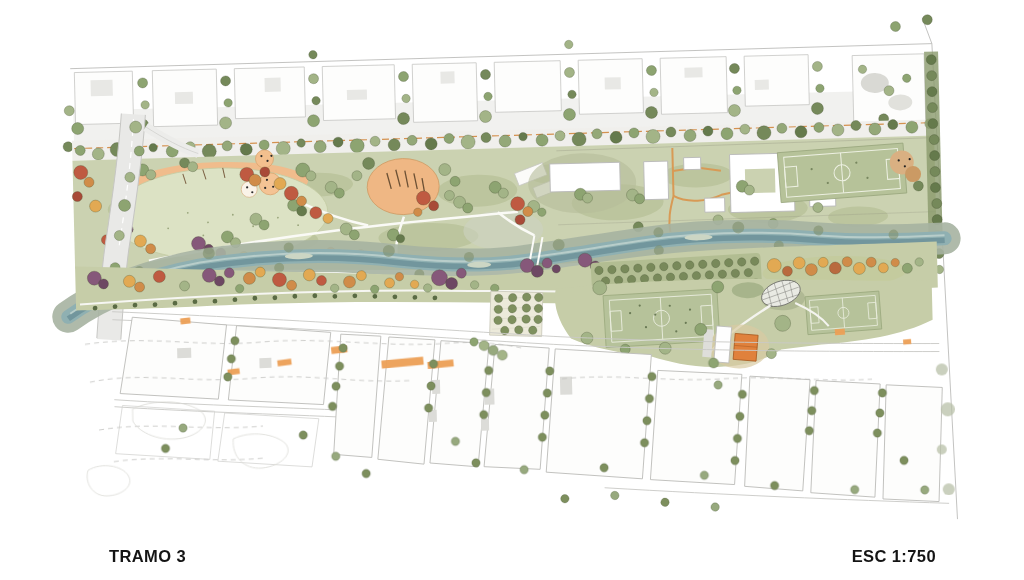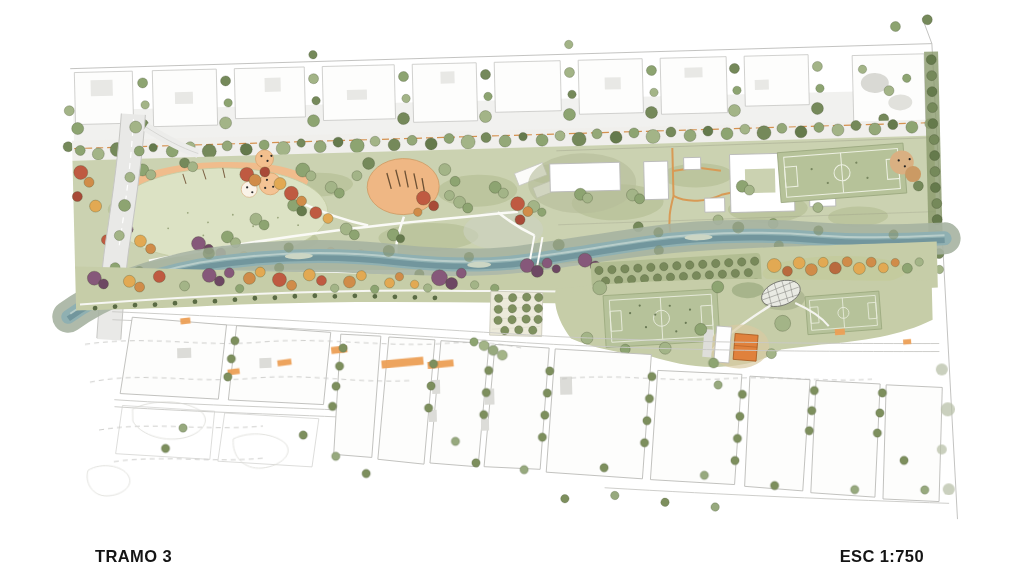--- a/index.html
+++ b/index.html
@@ -1,22 +1,22 @@
 <!DOCTYPE html>
 <html><head>
 <meta charset="utf-8">
 <style>
   html,body{margin:0;padding:0;background:#ffffff;}
   .stage{position:relative;width:1024px;height:580px;background:#ffffff;overflow:hidden;
          font-family:"Liberation Sans",sans-serif;}
   .plan-svg{position:absolute;left:0;top:0;}
   .caption{position:absolute;top:547px;font-size:16.5px;font-weight:700;color:#141414;
            letter-spacing:.4px;white-space:nowrap;}
-  .caption.left{left:95px;}
-  .caption.right{right:100px;}
+  .caption.left{left:109px;}
+  .caption.right{right:88px;}
 </style>
 </head>
 <body>
 
 <div class="stage">
 
 <svg class="plan-svg" width="1024" height="580" viewBox="0 0 1024 580">
   <defs>
     <circle id="t3" r="3.2" stroke="#3d4a2c" stroke-opacity=".3" stroke-width=".8"></circle>
     <circle id="t4" r="4.2" stroke="#3d4a2c" stroke-opacity=".3" stroke-width=".8"></circle>

